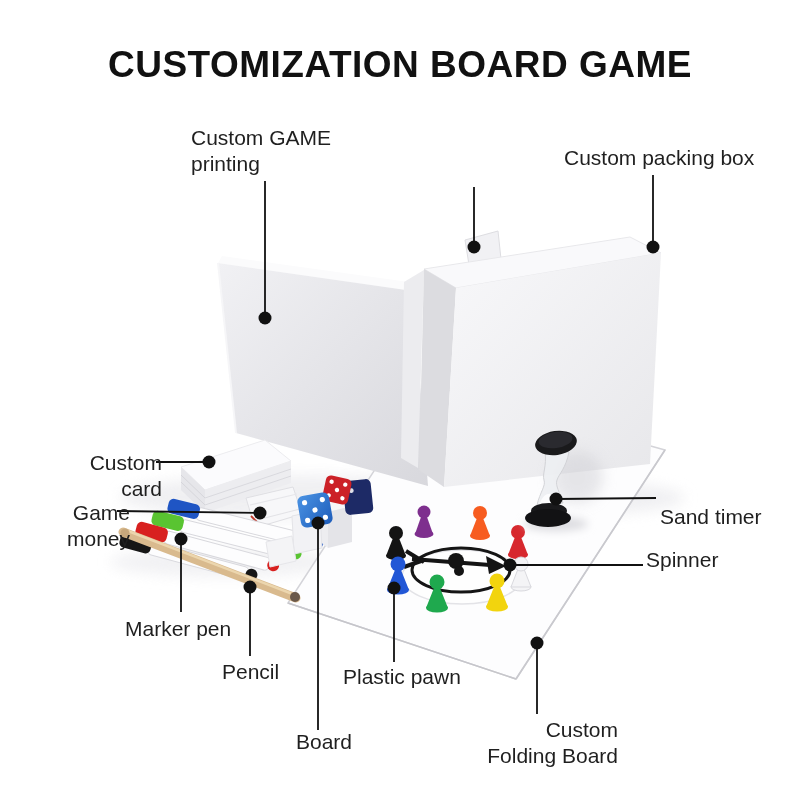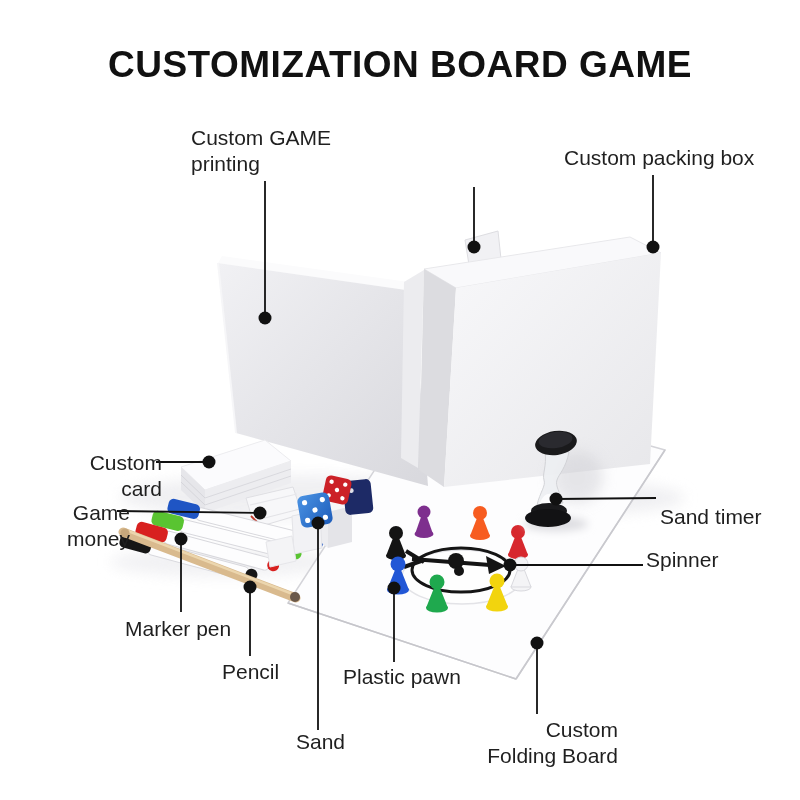--- a/index.html
+++ b/index.html
@@ -249,20 +249,20 @@
 
   <div class="lbl" style="left:191px;top:125px;">Custom GAME
 printing</div>
   <div class="lbl" style="left:540px;top:145px;margin-left:24px;">Custom packing box</div>
   <div class="lbl c" style="left:62px;top:450px;width:100px;">Custom
 card</div>
   <div class="lbl" style="left:125px;top:616px;">Marker pen</div>
   <div class="lbl c" style="left:30px;top:500px;width:100px;">Game
 money</div>
   <div class="lbl" style="left:222px;top:659px;">Pencil</div>
-  <div class="lbl" style="left:296px;top:729px;">Sand</div>
+  <div class="lbl" style="left:296px;top:729px;">Board</div>
   <div class="lbl" style="left:331px;top:664px;margin-left:12px;">Plastic pawn</div>
   <div class="lbl" style="left:660px;top:496px;margin-top:8px;">Sand timer</div>
   <div class="lbl" style="left:646px;top:547px;">Spinner</div>
   <div class="lbl c" style="left:458px;top:717px;width:160px;">Custom
 Folding Board</div>
 
 </div>
 
 </body></html>

